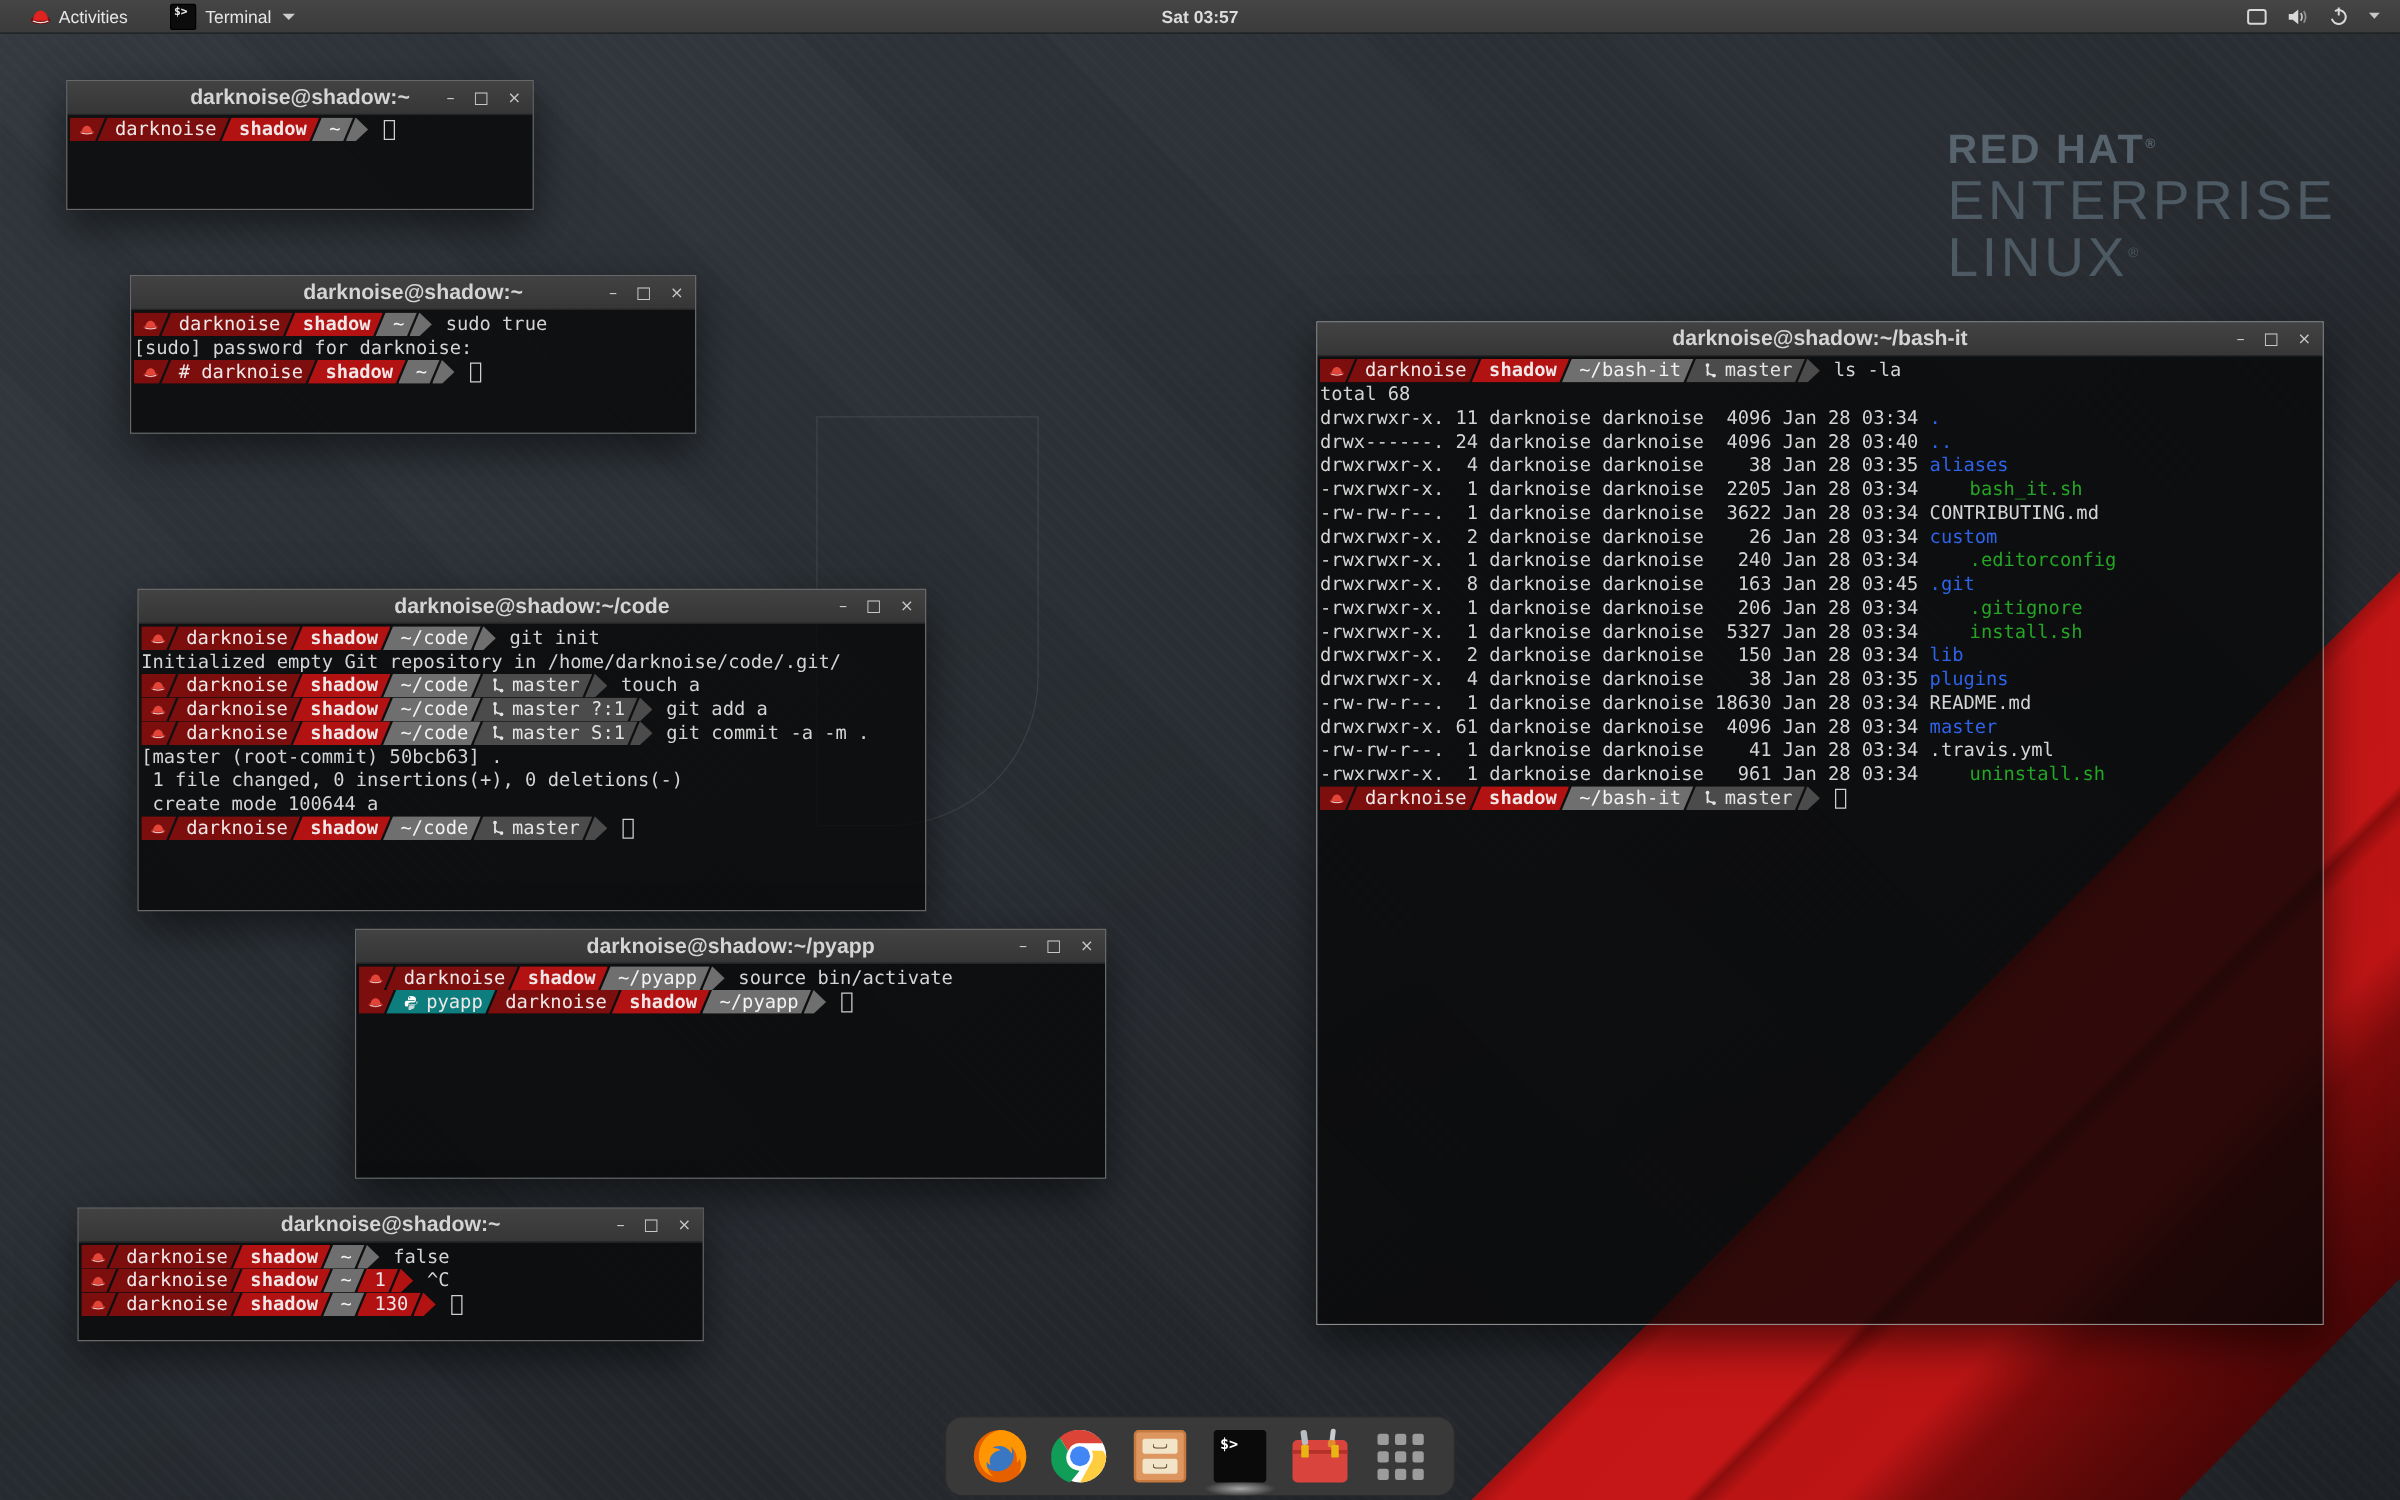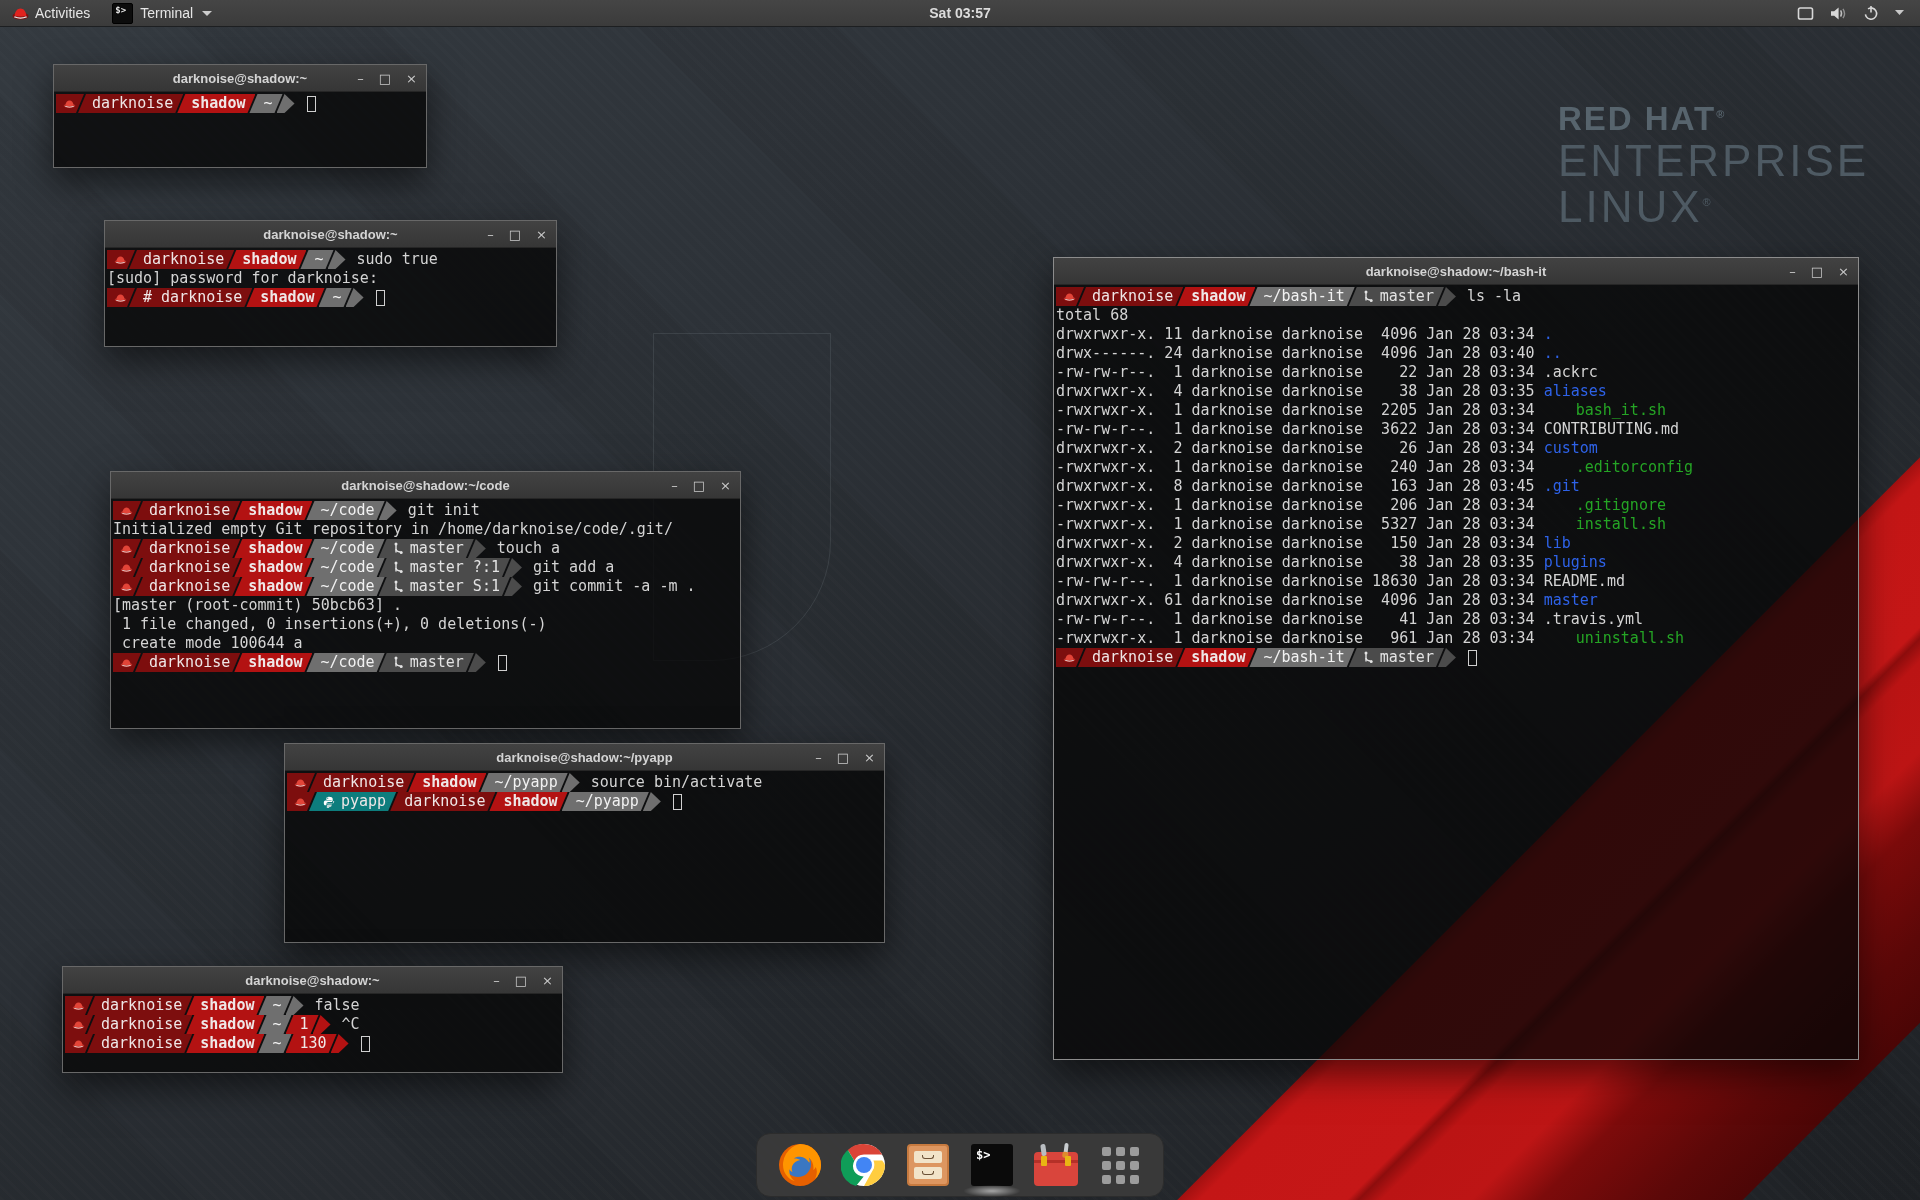--- a/index.html
+++ b/index.html
@@ -25,35 +25,35 @@
   #rhel-logo { position:absolute; left:1558px; top:100px; color:#525f68; user-select:none; }
   #rhel-logo .brand { font-size:33px; font-weight:bold; letter-spacing:2px; color:#57646d; }
   #rhel-logo .brand sup, #rhel-logo .l3 sup { font-size:11px; vertical-align:super; }
   #rhel-logo .l2, #rhel-logo .l3 { font-size:44px; font-weight:300; letter-spacing:3px;
     font-family:"Liberation Sans",sans-serif; color:#4e5a63; line-height:1.05; }
 
   
   #topbar { position:absolute; left:0; top:0; width:1920px; height:27px; background:linear-gradient(#454545,#3b3b3b);
     border-bottom:1px solid #1d1f21; display:flex; align-items:center; z-index:50; color:#e6e6e6; font-size:14px; }
   .tb-left { display:flex; align-items:center; height:100%; }
-  #activities-btn { display:flex; align-items:center; gap:6px; padding:0 12px; height:100%; cursor:pointer; }
+  #activities-btn { display:flex; align-items:center; gap:6px; padding:0 24px; height:100%; cursor:pointer; }
   #app-menu { display:flex; align-items:center; gap:7px; padding:0 10px; height:100%; cursor:pointer; }
   #app-menu .appicon { width:21px; height:21px; background:#0c0c0c; border:1px solid #000; border-radius:2px;
     color:#e8e8e8; font-family:"DejaVu Sans Mono",monospace; font-size:9px; font-weight:bold; padding:1px 0 0 2px; }
   .tb-chevron { width:0; height:0; border-left:5px solid transparent; border-right:5px solid transparent; border-top:5px solid #ccc; margin-left:2px; }
   #clock { position:absolute; left:50%; transform:translateX(-50%); font-weight:bold; color:#dcdcdc; cursor:pointer; }
   #status-area { position:absolute; right:8px; top:0; height:100%; display:flex; align-items:center; gap:16px; padding:0 8px; cursor:pointer; }
 
   
   .terminal-window { position:absolute; border:1px solid #686868; box-shadow:0 14px 34px rgba(0,0,0,0.55);
     display:flex; flex-direction:column; }
   .terminal-window.focused { border-color:#8c8c8c; }
   .titlebar { height:27px; flex:0 0 27px; background:linear-gradient(#424242,#363636); border-bottom:1px solid #262626;
     position:relative; display:flex; align-items:center; justify-content:center; }
-  .titlebar .title { font-size:13px; font-weight:bold; color:#d4d4d4;text-align:right; }
+  .titlebar .title { font-size:17px; font-weight:bold; color:#d4d4d4;text-align:right; }
   .win-controls { position:absolute; right:9px; top:0; height:100%; display:flex; align-items:center; gap:15px; }
   .win-btn { color:#c9c9c9; font-size:13px; line-height:1; cursor:pointer; font-family:"DejaVu Sans",sans-serif; }
   .term-content { flex:1; background:rgba(6,6,6,0.78); padding:2px 0 0 2px; overflow:hidden;
     font-family:"DejaVu Sans Mono","Liberation Mono",monospace; font-size:15px; color:#d4d4d4; }
   .line { height:19px; line-height:19px; white-space:pre; display:flex; align-items:center; }
   .line.out { display:block; }
 
   
   .seg { display:inline-flex; align-items:center; height:19px; padding:0 10px 0 14px; margin-left:-6px;
     clip-path:polygon(8px 0, 100% 0, calc(100% - 8px) 100%, 0 100%); color:#efe7e7; }
@@ -282,21 +282,20 @@
               <path d="M2.5 7q4 1.6 8 0l.6.5q-4.6 1.8-9.2 0z" fill="#eee"></path>
             </svg></span><span class="seg seg-user">darknoise</span><span class="seg seg-host">shadow</span><span class="seg seg-path">~/bash-it</span><span class="seg seg-git"><svg class="seg-glyph" width="11" height="13" viewBox="0 0 11 13">
               <path d="M3 2.5v8" stroke="#e3e3e3" stroke-width="1.4" fill="none"></path>
               <path d="M3 7q0 2.5 4.4 3" stroke="#e3e3e3" stroke-width="1.4" fill="none"></path>
               <circle cx="3" cy="2" r="1.5" fill="#e3e3e3"></circle>
               <circle cx="8.2" cy="10.4" r="1.5" fill="#e3e3e3"></circle>
             </svg>master</span><span class="cap cap-git"></span><span class="cmd">ls -la</span></div>
         <div class="line out">total 68</div>
         <div class="line out"><span>drwxrwxr-x. 11 darknoise darknoise  4096 Jan 28 03:34 </span><span class="fname-dir">.</span></div>
         <div class="line out"><span>drwx------. 24 darknoise darknoise  4096 Jan 28 03:40 </span><span class="fname-dir">..</span></div>
-        <div class="line out"><span>-rw-rw-r--.  1 darknoise darknoise    22 Jan 28 03:34 </span><span class="fname-plain">.ackrc</span></div>
         <div class="line out"><span>drwxrwxr-x.  4 darknoise darknoise    38 Jan 28 03:35 </span><span class="fname-dir">aliases</span></div>
         <div class="line out"><span>-rwxrwxr-x.  1 darknoise darknoise  2205 Jan 28 03:34 </span><span class="fname-exec">bash_it.sh</span></div>
         <div class="line out"><span>-rw-rw-r--.  1 darknoise darknoise  3622 Jan 28 03:34 </span><span class="fname-plain">CONTRIBUTING.md</span></div>
         <div class="line out"><span>drwxrwxr-x.  2 darknoise darknoise    26 Jan 28 03:34 </span><span class="fname-dir">custom</span></div>
         <div class="line out"><span>-rwxrwxr-x.  1 darknoise darknoise   240 Jan 28 03:34 </span><span class="fname-exec">.editorconfig</span></div>
         <div class="line out"><span>drwxrwxr-x.  8 darknoise darknoise   163 Jan 28 03:45 </span><span class="fname-dir">.git</span></div>
         <div class="line out"><span>-rwxrwxr-x.  1 darknoise darknoise   206 Jan 28 03:34 </span><span class="fname-exec">.gitignore</span></div>
         <div class="line out"><span>-rwxrwxr-x.  1 darknoise darknoise  5327 Jan 28 03:34 </span><span class="fname-exec">install.sh</span></div>
         <div class="line out"><span>drwxrwxr-x.  2 darknoise darknoise   150 Jan 28 03:34 </span><span class="fname-dir">lib</span></div>
         <div class="line out"><span>drwxrwxr-x.  4 darknoise darknoise    38 Jan 28 03:35 </span><span class="fname-dir">plugins</span></div>

